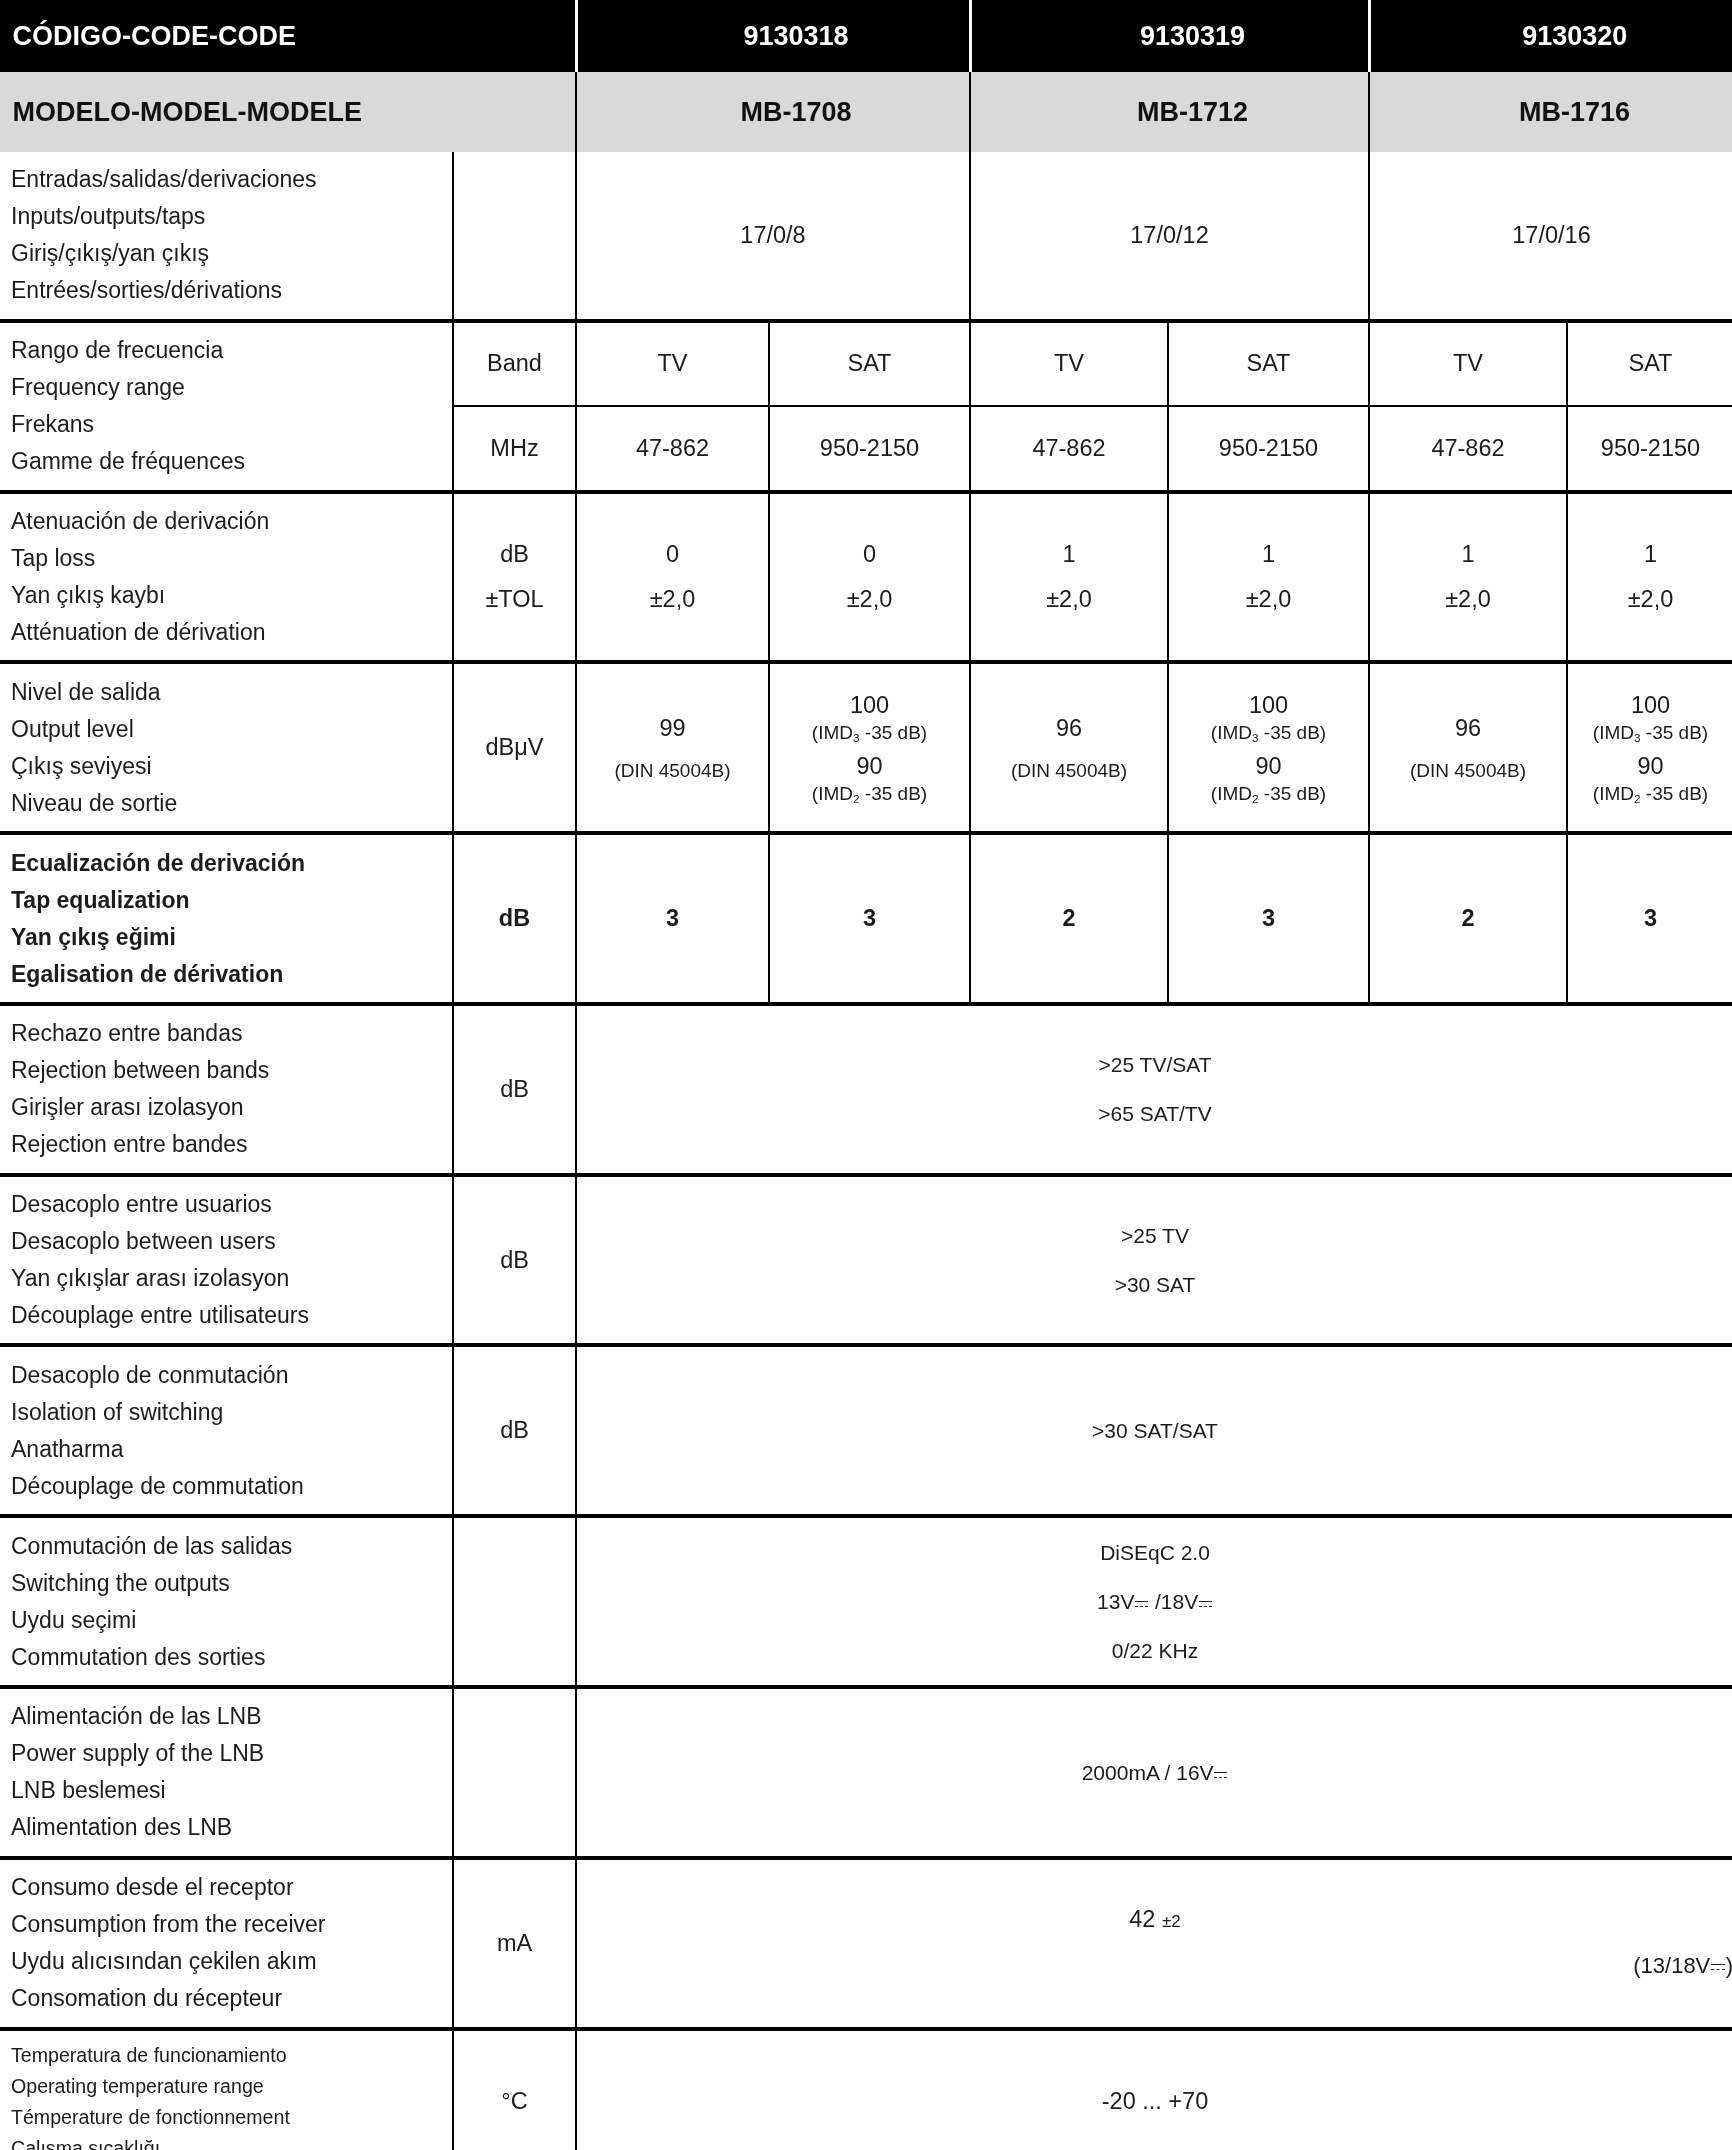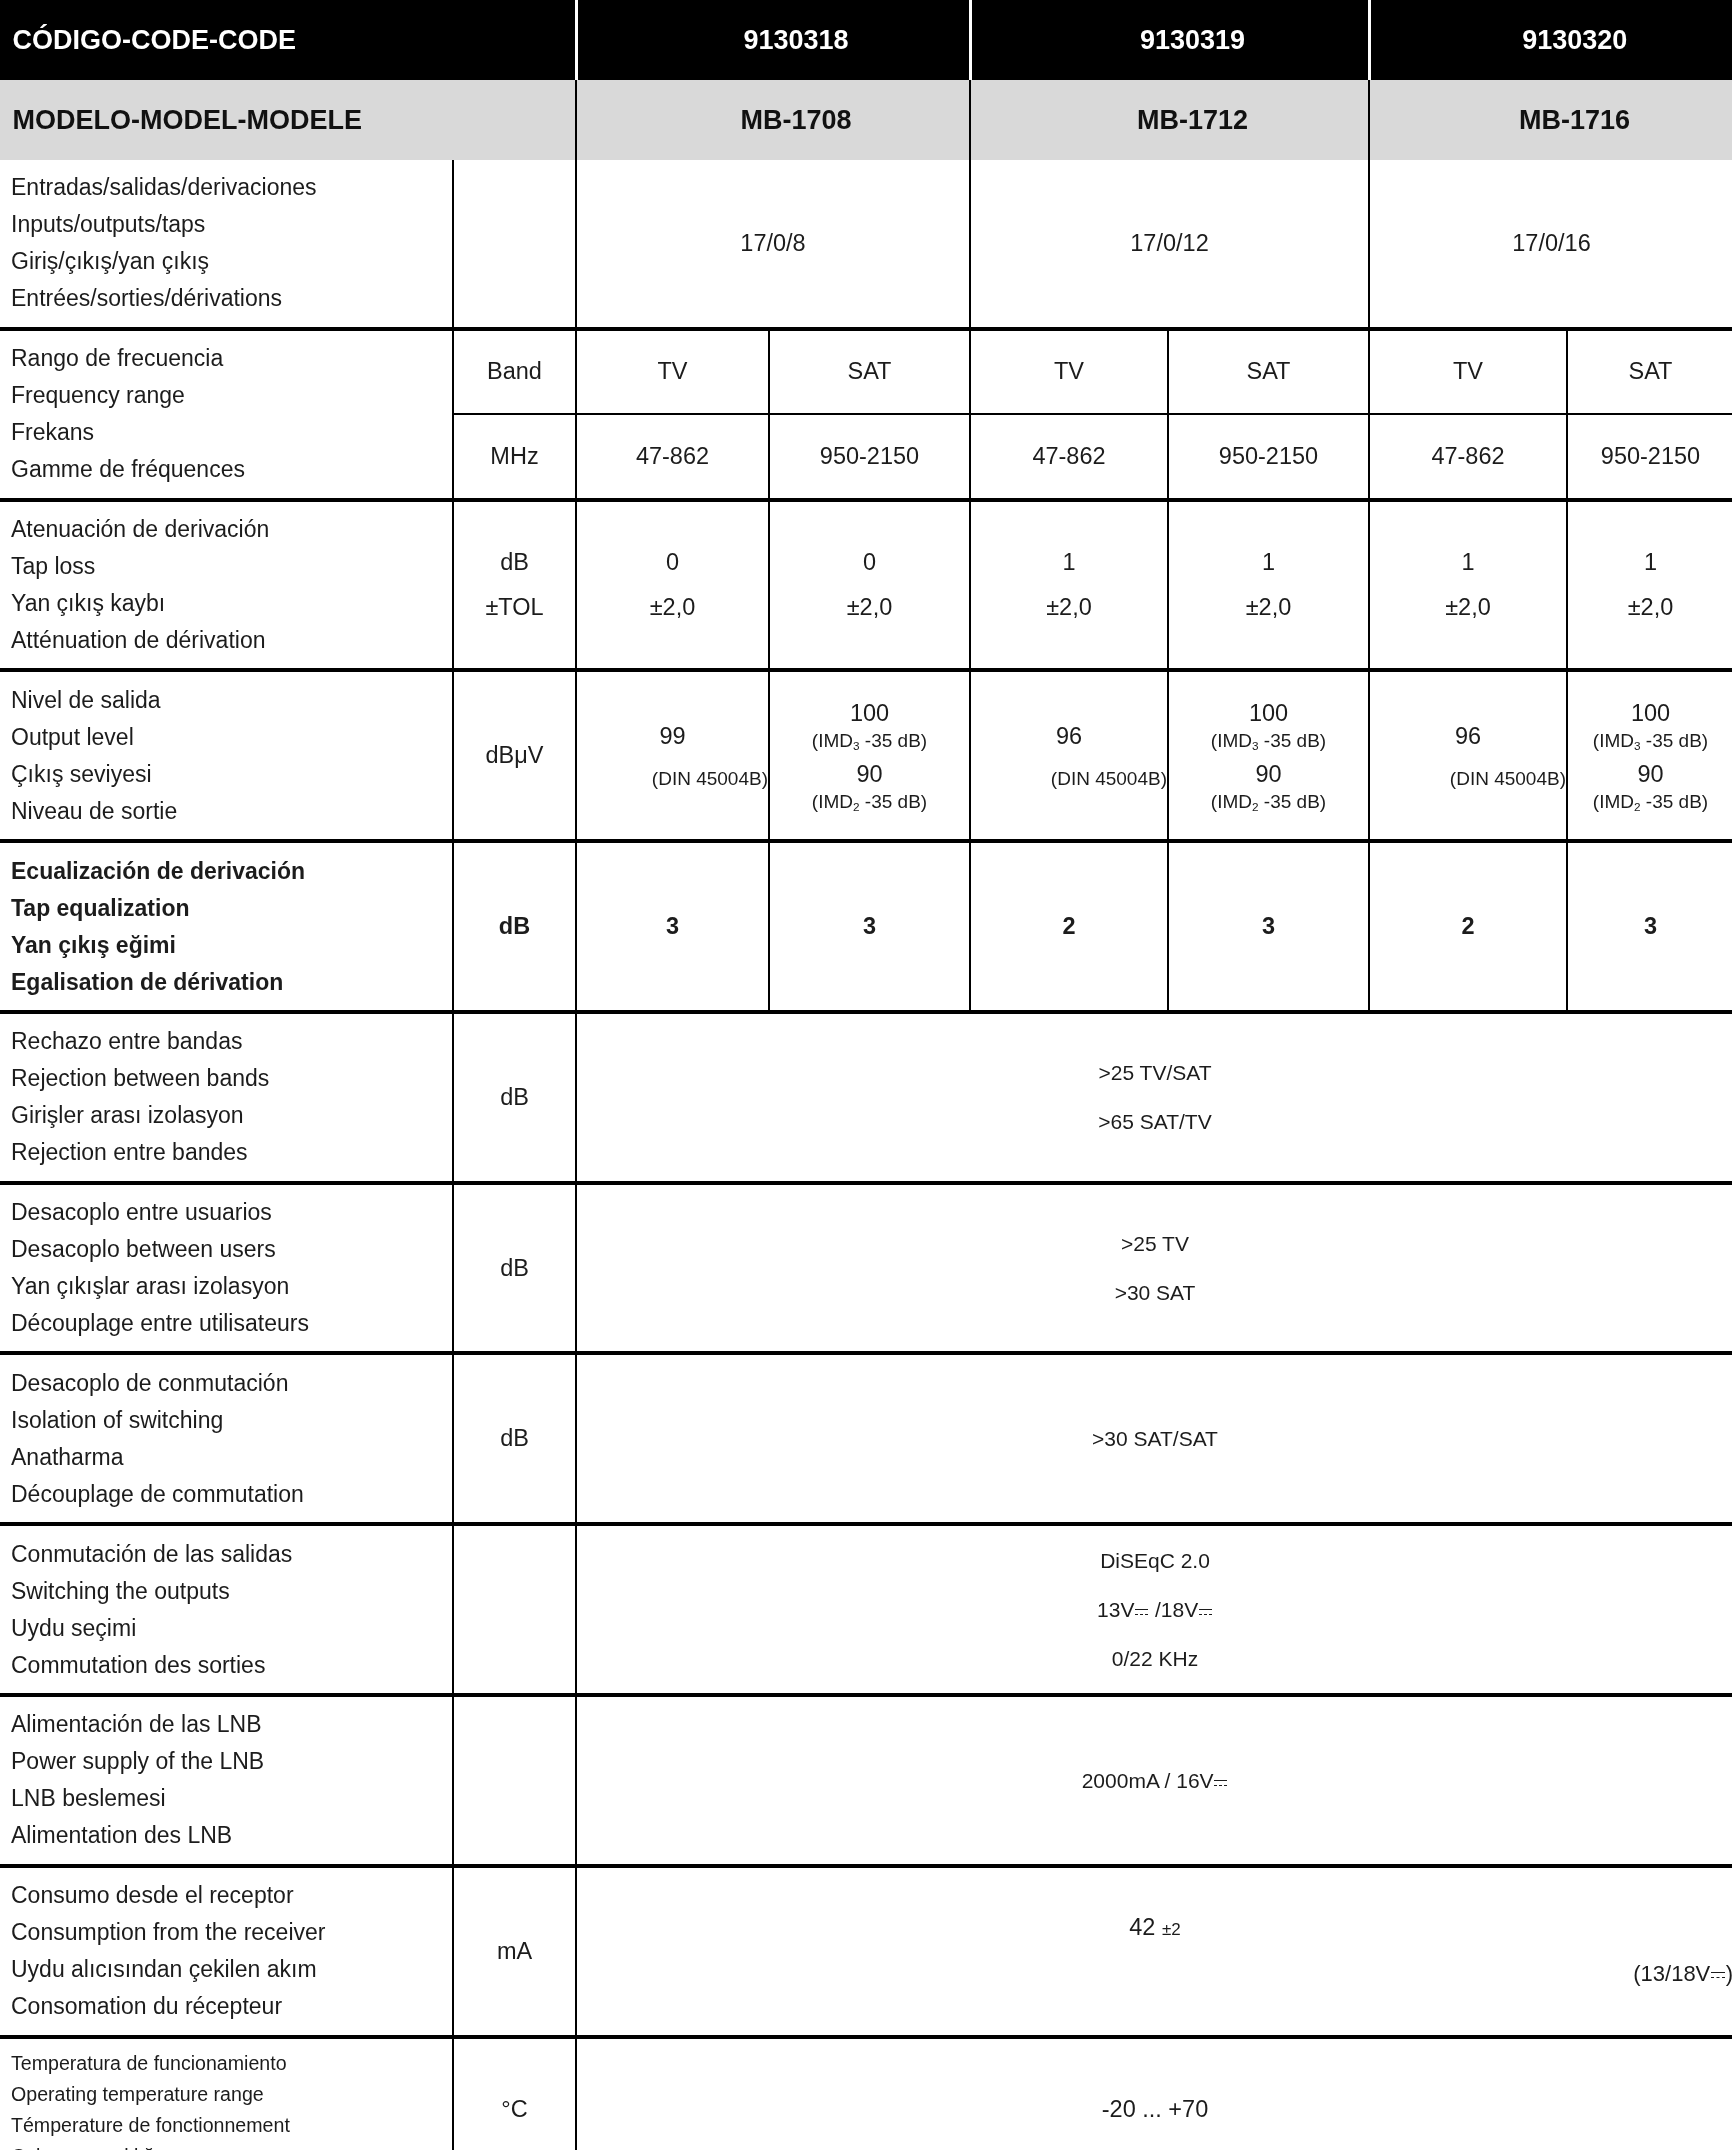--- a/index.html
+++ b/index.html
@@ -19,21 +19,21 @@
   
   td.vl { border-left: 2.3px solid #000; }
   td.wl { border-left: 3.1px solid #ffffff; }
 
   
   tr.sep > td { border-bottom: 4.7px solid #000; margin-left: 16px; }
   td.bb { border-bottom: 4.7px solid #000; }
   tr.mhz-row > td { border-top: 2.3px solid #000; }
 
   
-  tr.hdr1 { height: 80px; }
+  tr.hdr1 { height: 72px; }
   tr.hdr1 td { background: #000000; color: #ffffff; font-weight: bold; font-size: 27px; }
   tr.hdr2 { height: 80px; }
   tr.hdr2 td { background: #d9d9d9; color: #111111; font-weight: bold; font-size: 27px; }
   td.hleft { text-align: left; padding-left: 12.5px; }
   td.hcenter { text-align: center; padding-left: 46px; }
 
   
   td.lbl { padding: 9.4px 6.3px 9.4px 11px; font-size: 23px; line-height: 37px; }
   td.lbl .ll { display: block; white-space: nowrap; }
   td.lbl-sm { font-size: 19.6px; line-height: 31px; }
@@ -53,21 +53,21 @@
   tr.r-rej { height: 154px; }
   tr.r-isou { height: 161px; }
   tr.r-isos { height: 161px; }
   tr.r-sw { height: 159px; }
   tr.r-lnb { height: 157px; }
   tr.r-cons { height: 159px; }
   tr.r-temp { height: 135px; }
 
   
   .out-main { display: block; font-size: 23.5px; line-height: 33px; }
-  .out-note { display: block; font-size: 19px; line-height: 25px; text-align: right; }
+  .out-note { display: block; font-size: 19px; line-height: 25px; }
   .out-note.g { margin-top: 12.5px; }
   .sat-v { display: block; font-size: 23.5px; line-height: 31px; }
   .sat-n { display: block; font-size: 19px; line-height: 23.5px; }
   .sat-v.g { margin-top: 6.3px; }
 
   
   .m-line { display: block; font-size: 21px; line-height: 49px; }
 
   .tol-small { font-size: 17px; }
   .cons-note { display: block; font-size: 22px; line-height: 31px; margin-top: 17px; text-align: right; }

